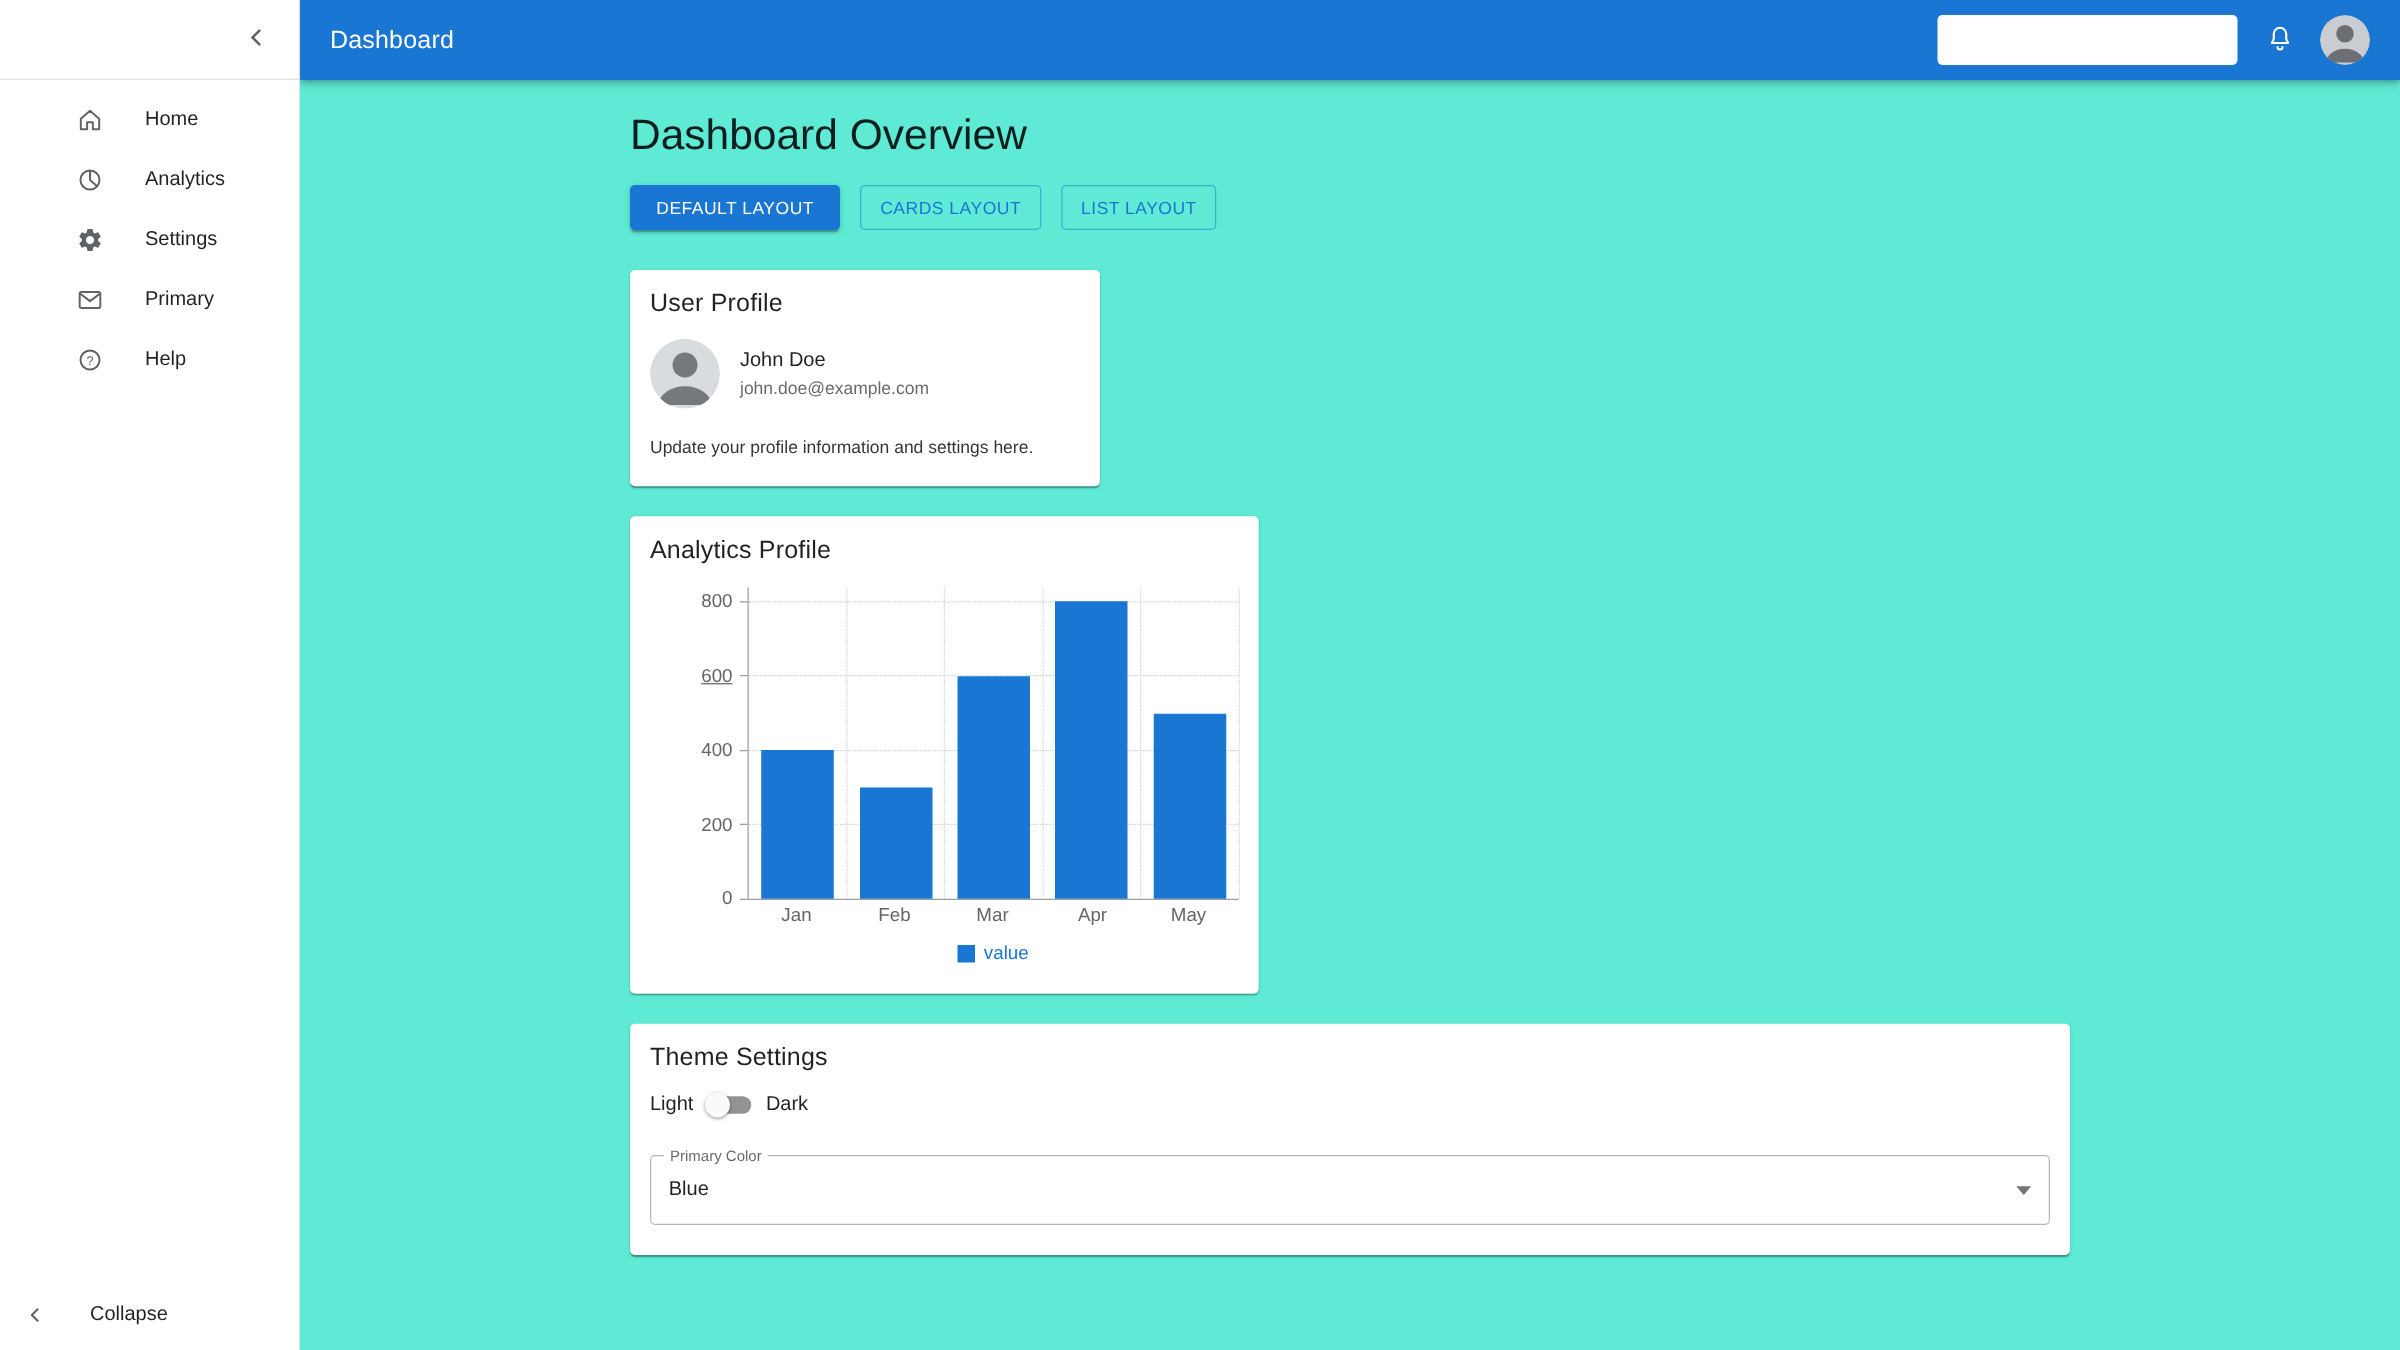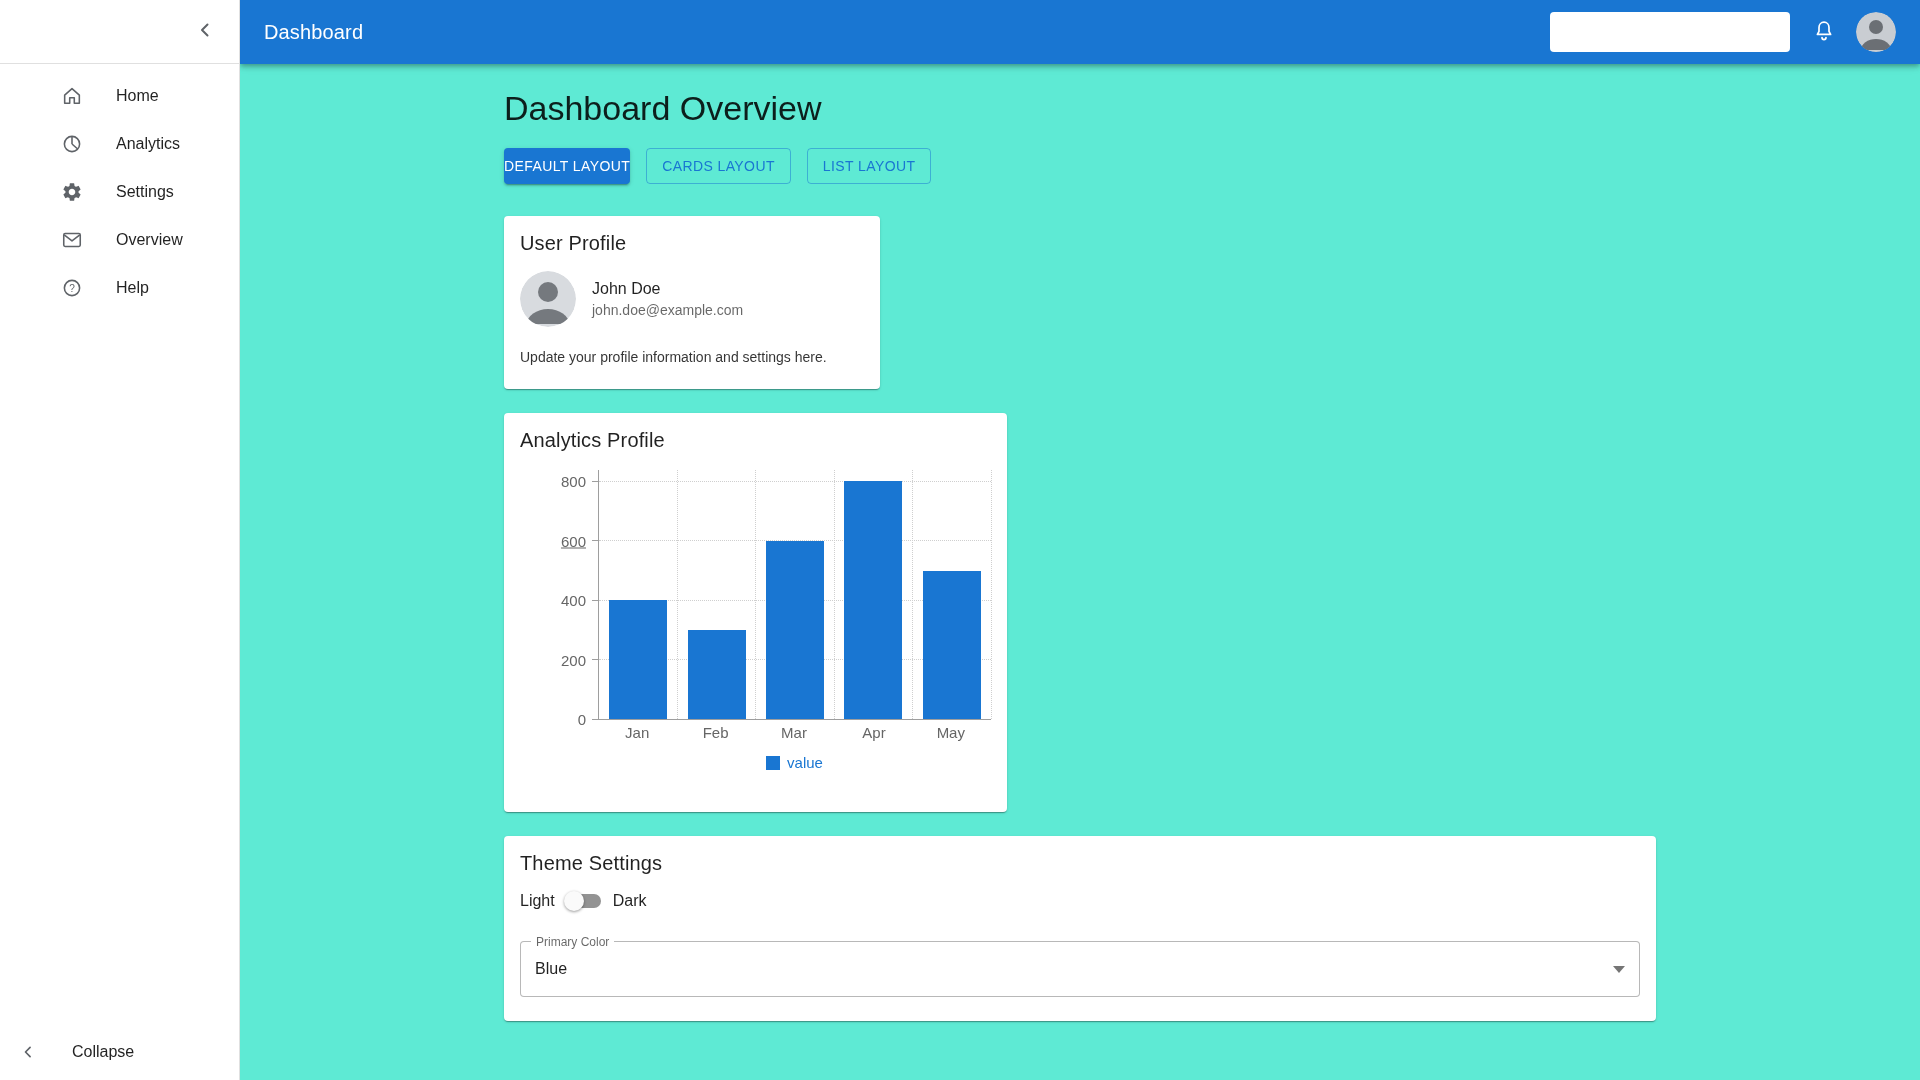--- a/index.html
+++ b/index.html
@@ -74,21 +74,21 @@
   }
   .container { max-width: 1200px; margin: 0 auto; padding: 24px; }
   .page-title {
     font-size: 34px; font-weight: 400; line-height: 1.235;
     margin: 0 0 18px; color: rgba(0,0,0,0.87);
   }
   .btn-row { display: flex; gap: 16px; margin-bottom: 32px; }
   .btn {
     font-family: "Liberation Sans", sans-serif;
     font-size: 14px; font-weight: 500; letter-spacing: 0.4px; line-height: 1.75;
-    padding: 6px 0; border-radius: 4px; cursor: pointer; border: none;
+    padding: 6px 21px; border-radius: 4px; cursor: pointer; border: none;
   }
   .btn.contained {
     background: #1976d2; color: #fff;
     box-shadow: 0 3px 1px -2px rgba(0,0,0,.2), 0 2px 2px 0 rgba(0,0,0,.14), 0 1px 5px 0 rgba(0,0,0,.12);
   }
   .btn.outlined {
     background: transparent; color: #1976d2;
     border: 1px solid rgba(25,118,210,0.5); padding: 5px 15px;
   }
 
@@ -128,21 +128,21 @@
   .gl-h { position: absolute; left: 0; right: 0; border-top: 1px dotted #cfcfcf; }
   .gl-v { position: absolute; top: 0; bottom: 0; border-left: 1px dotted #cfcfcf; }
   .bar { position: absolute; bottom: 0; }
   .chart-xlabels { position: relative; height: 22px; width: 393px; margin: 4px 0 0 50px; }
   .xtick {
     position: absolute; top: 0; transform: translateX(-50%);
     font-size: 15px; color: #666;
   }
   .chart-legend {
     display: flex; justify-content: center; align-items: center; gap: 7px;
-    width: 393px; margin: 8px 0 17px 50px;
+    width: 393px; margin: 8px 0 0 50px;
   }
   .legend-swatch { width: 14px; height: 14px; background: #1976d2; flex: none; }
   .legend-label { font-size: 15px; color: #1976d2; }
 
   
   .theme-card { width: 100%; }
   .switch-row { display: flex; align-items: center; margin-bottom: 30px; }
   .switch-label { font-size: 16px; color: rgba(0,0,0,0.87); }
   .switch { position: relative; width: 34px; height: 20px; margin: 0 12px; cursor: pointer; display: inline-block; }
   .switch-track { position: absolute; left: 0; right: 0; top: 3px; height: 14px; border-radius: 7px; background: #939393; }
@@ -206,21 +206,21 @@
       </span>
       <span class="nav-label">Settings</span>
     </div>
     <div class="nav-item">
       <span class="nav-icon">
         <svg width="22" height="22" viewBox="0 0 24 24" fill="none" stroke="currentColor" stroke-width="1.7" stroke-linejoin="round">
             <rect x="3" y="5" width="18" height="14" rx="1.5"></rect>
             <path d="M3.5 6.5 L12 13 L20.5 6.5"></path>
           </svg>
       </span>
-      <span class="nav-label">Overview</span>
+      <span class="nav-label">Primary</span>
     </div>
     <div class="nav-item">
       <span class="nav-icon">
         <svg width="22" height="22" viewBox="0 0 24 24" fill="none" stroke="currentColor" stroke-width="1.7">
             <circle cx="12" cy="12" r="8.3"></circle>
             <text x="12" y="16" text-anchor="middle" font-size="11" font-family="Liberation Sans, sans-serif" fill="currentColor" stroke="none">?</text>
           </svg>
       </span>
       <span class="nav-label">Help</span>
     </div>

